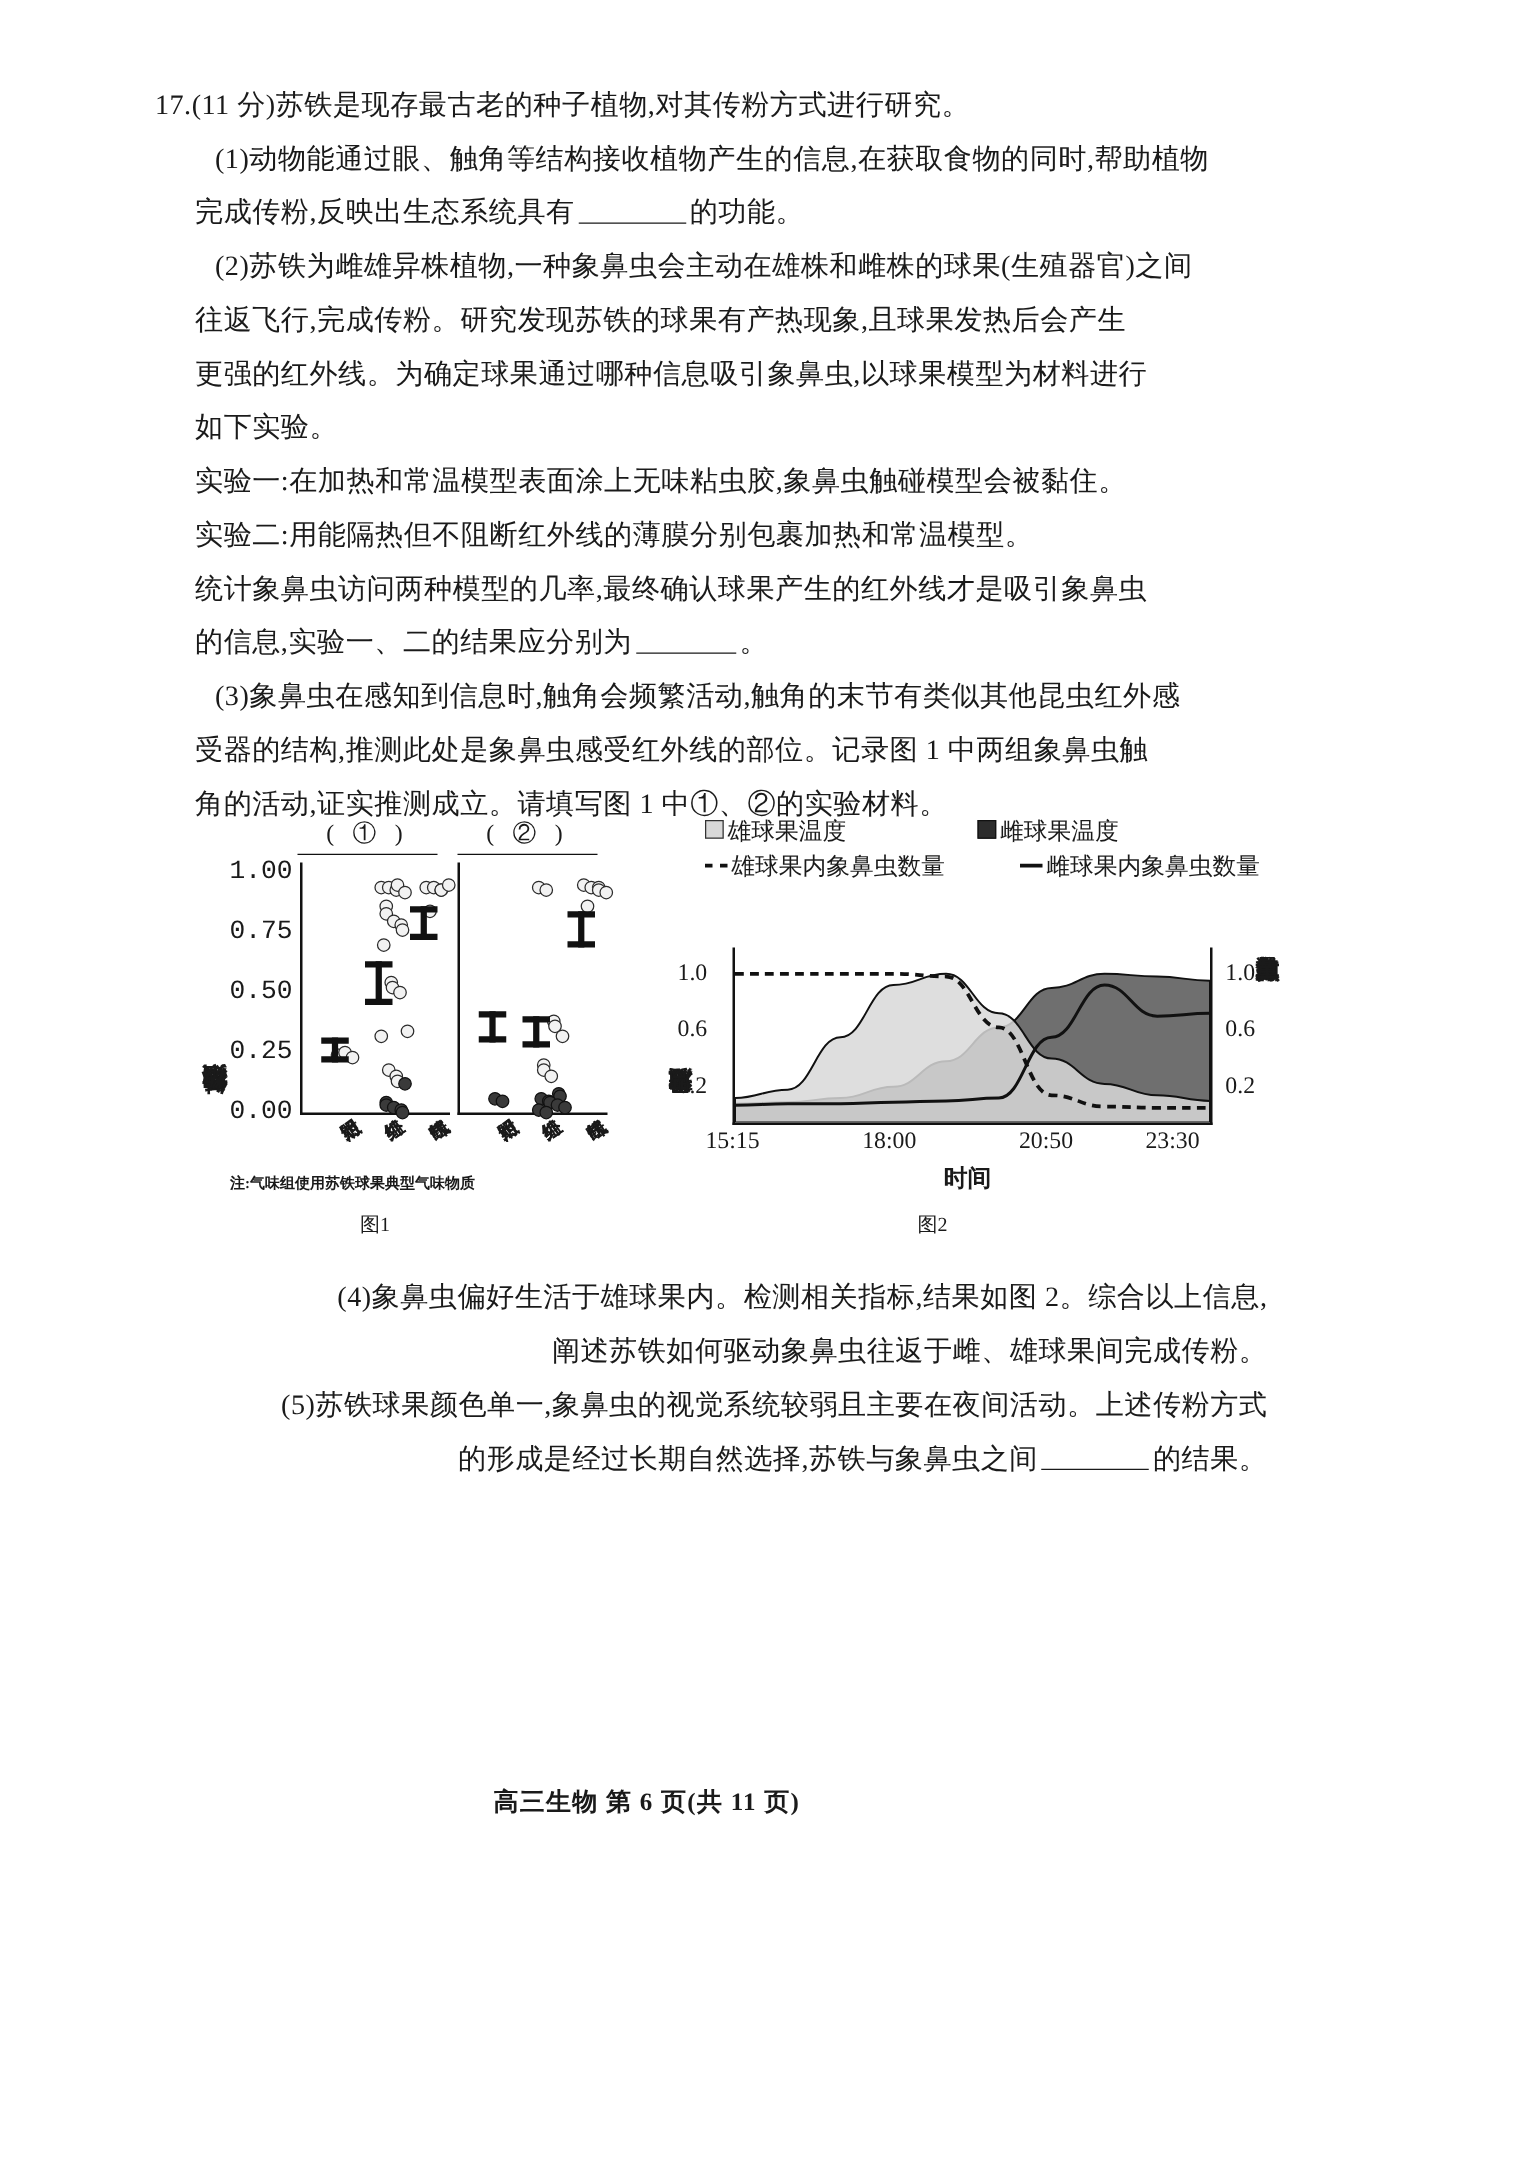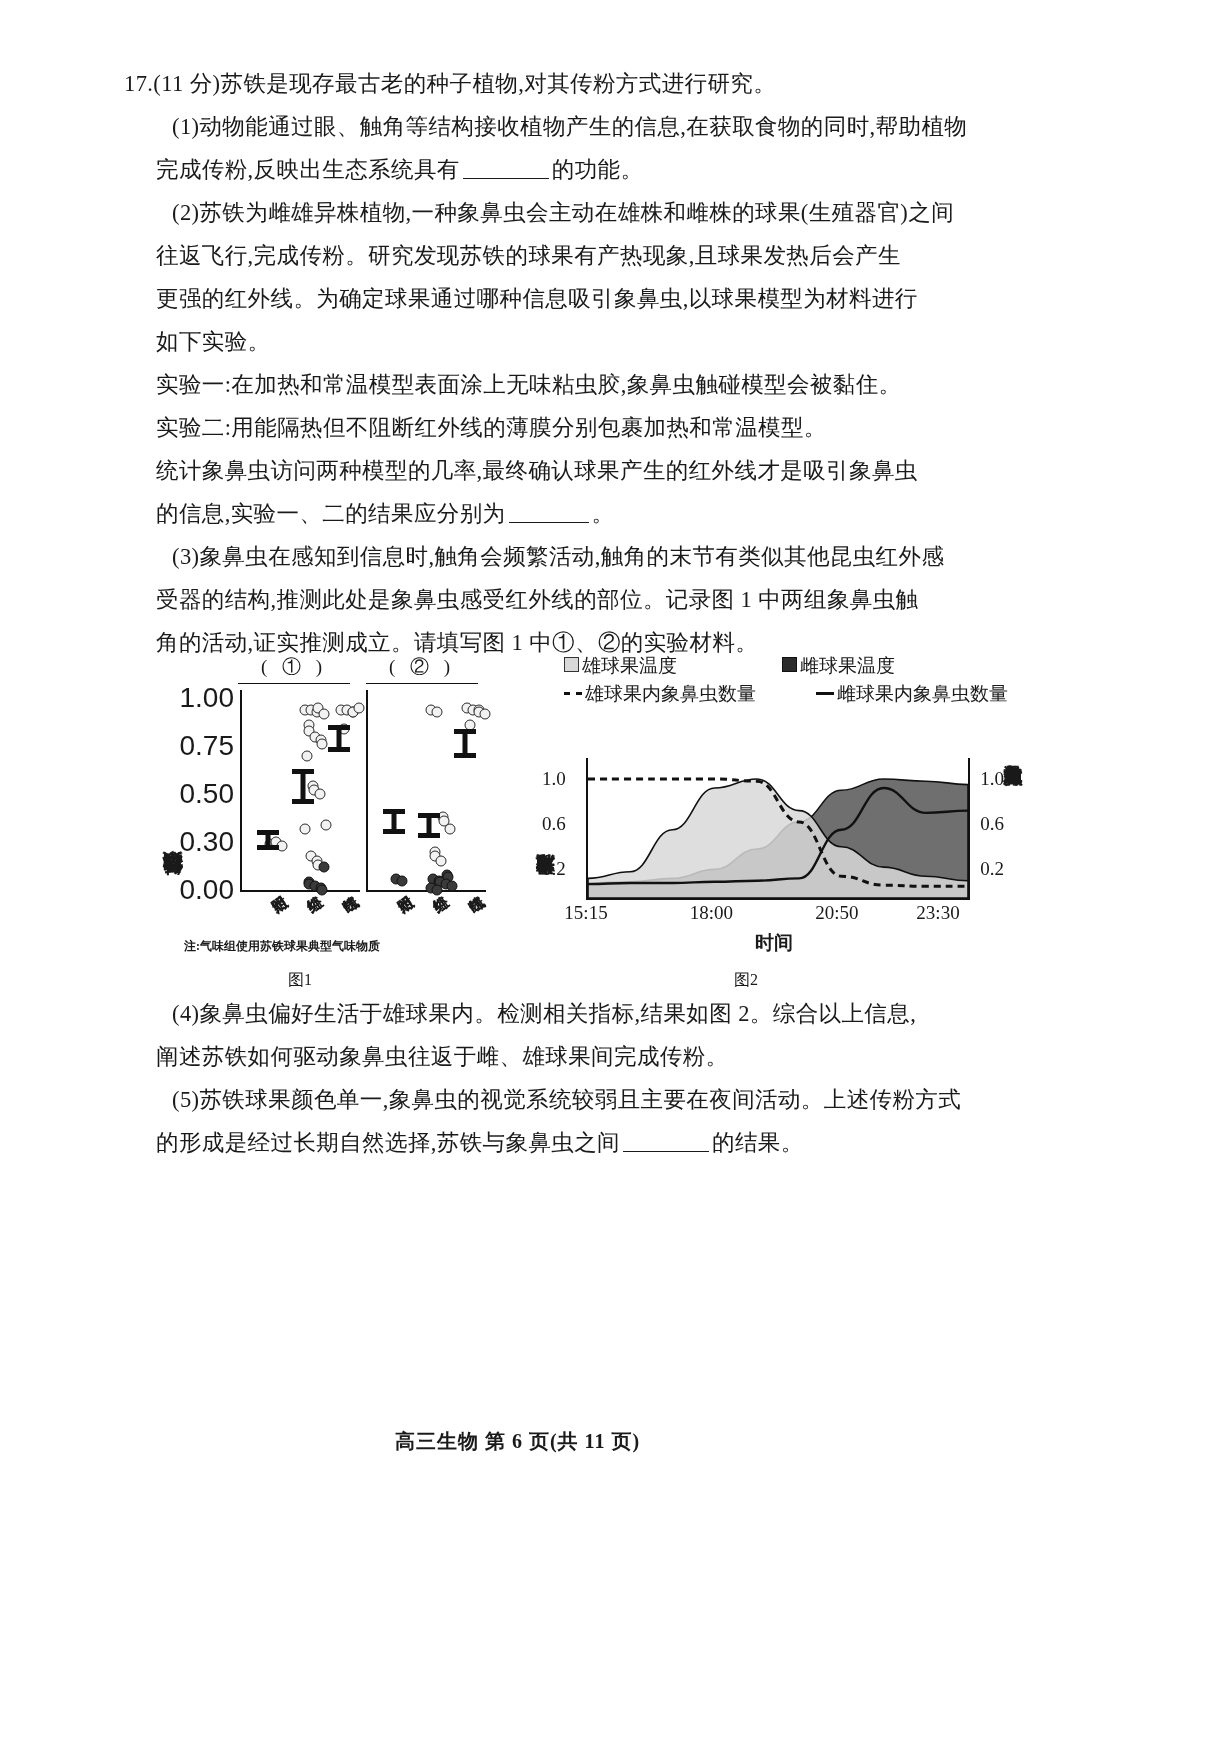--- a/index.html
+++ b/index.html
@@ -52,23 +52,23 @@
   .f1-ylab{
     position:absolute;left:-2px;top:62px;
     writing-mode:vertical-rl;
     transform:rotate(180deg);
     font-size:20px;font-weight:700;letter-spacing:1px;
     height:180px;
   }
   .f1-ticks{position:absolute;left:22px;top:40px;width:56px;height:200px;}
   .f1-tick{
     position:absolute;right:4px;
-    font-size:28px;
+    font-size:21px;
     transform:translateY(-50%);
-    font-family:Liberation Sans, sans-serif;
+    font-family:Liberation Mono, monospace;
   }
   .f1-panel{
     position:absolute;top:40px;height:200px;
     border-left:2px solid #111;
     border-bottom:2px solid #111;
     background:#fff;
   }
   .f1-panel.p1{left:80px;width:118px;}
   .f1-panel.p2{left:206px;width:118px;}
   .dot{
@@ -182,21 +182,21 @@
 
       <div class="f1-heads">
         <div class="f1-head a">(  ①  )</div>
         <div class="f1-head b">(  ②  )</div>
       </div>
 
       <div class="f1-ylab">触角活动指数</div>
 
       <div class="f1-ticks" id="f1ticks">
           <div class="f1-tick" style="top: 200px;">0.00</div>
-          <div class="f1-tick" style="top: 152px;">0.30</div>
+          <div class="f1-tick" style="top: 152px;">0.25</div>
           <div class="f1-tick" style="top: 104px;">0.50</div>
           <div class="f1-tick" style="top: 56px;">0.75</div>
           <div class="f1-tick" style="top: 8px;">1.00</div>
         </div>
 
       <div class="f1-panel p1" id="f1p1">
           <div class="dot" style="left: 27.76px; bottom: 45.92px;"></div>
           <div class="dot" style="left: 33.76px; bottom: 47.84px;"></div>
           <div class="dot" style="left: 39.76px; bottom: 44px;"></div>
           <div class="eb" style="left: 25.96px; top: 140.48px; height: 19.2px;">
@@ -353,21 +353,21 @@
           <div class="f2-xt" style="left: 187.4px;">18:00</div>
           <div class="f2-xt" style="left: 312.8px;">20:50</div>
           <div class="f2-xt" style="left: 414px;">23:30</div>
         </div>
       <div class="f2-xlab">时间</div>
 
       <div class="figcap" style="left:210px;top:320px;">图2</div>
     </div>
   </div>
 
-  <div class="qwrap" style="top:992px;">
+  <div class="qwrap" style="top:1016px;text-align:right;">
     <div class="qline lvl1">
       <span>(4)</span><span>象鼻虫偏好生活于雄球果内。检测相关指标,结果如图 2。综合以上信息,</span>
     </div>
     <div class="qline lvl2">阐述苏铁如何驱动象鼻虫往返于雌、雄球果间完成传粉。</div>
 
     <div class="qline lvl1">
       <span>(5)</span><span>苏铁球果颜色单一,象鼻虫的视觉系统较弱且主要在夜间活动。上述传粉方式</span>
     </div>
     <div class="qline lvl2">
       <span>的形成是经过长期自然选择,苏铁与象鼻虫之间</span><span class="blank"></span><span>的结果。</span>

